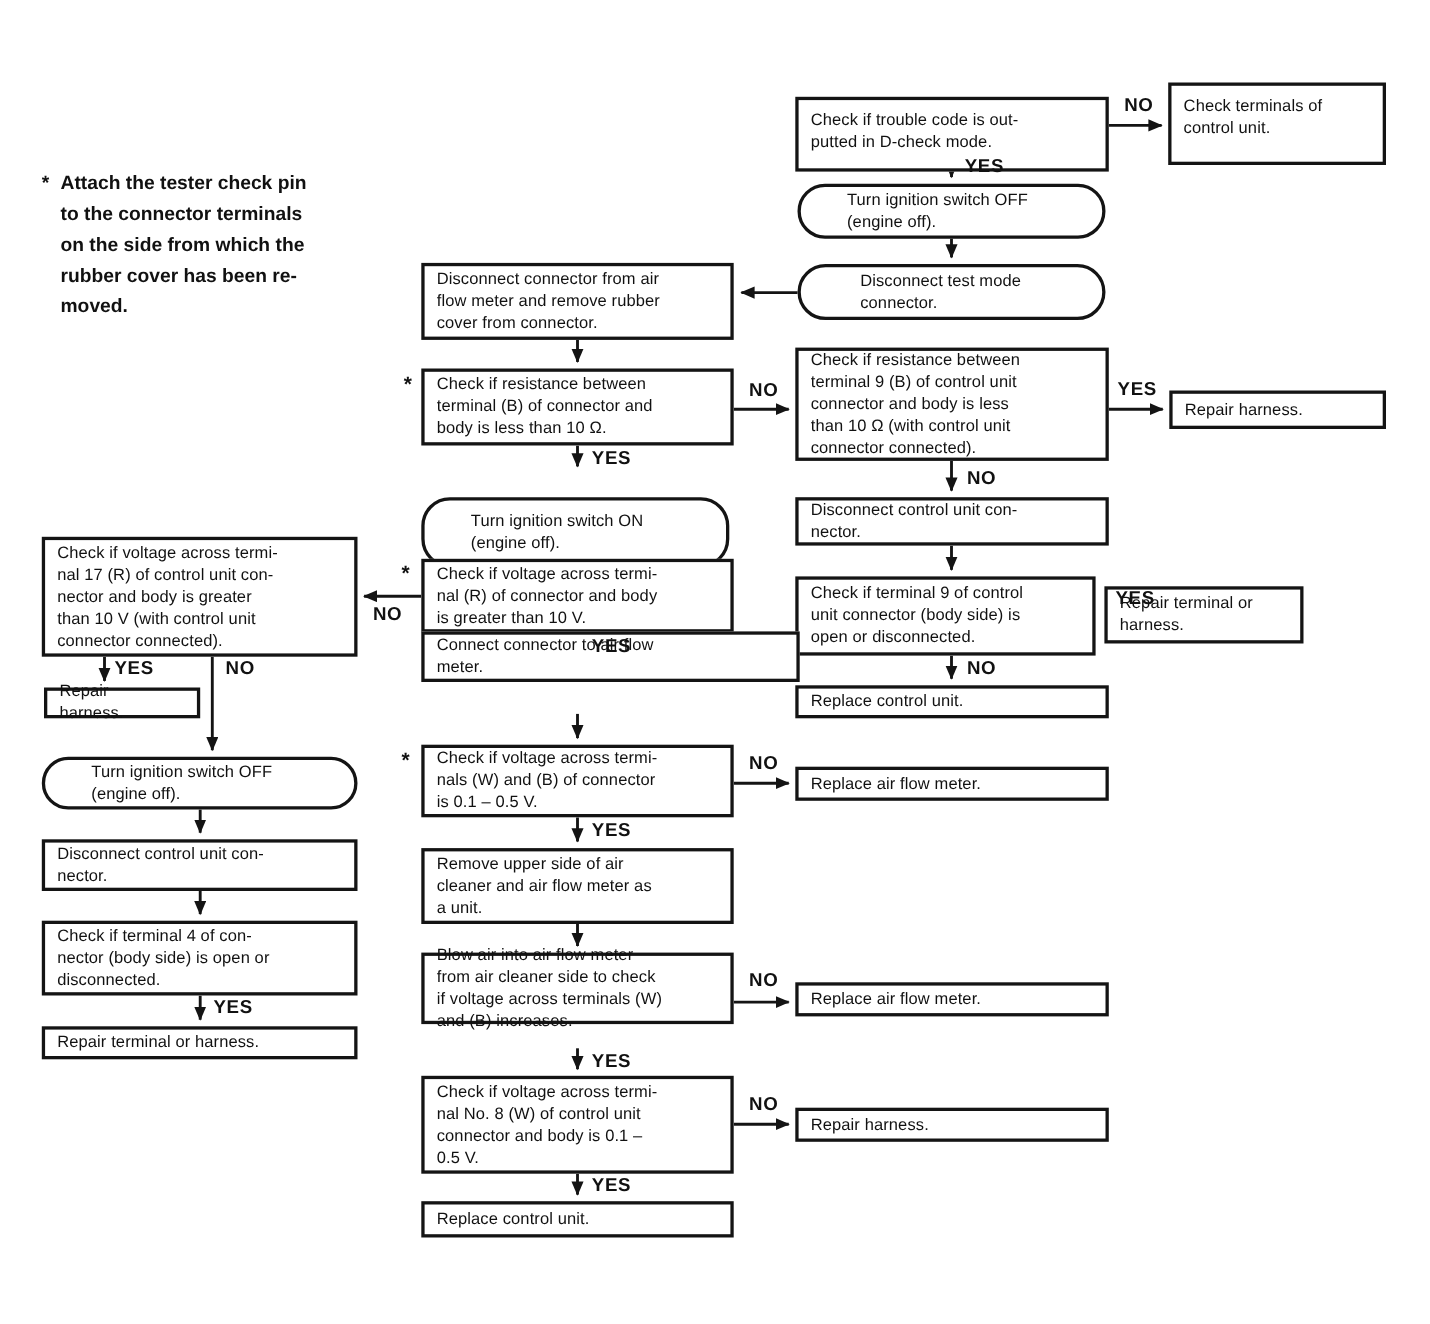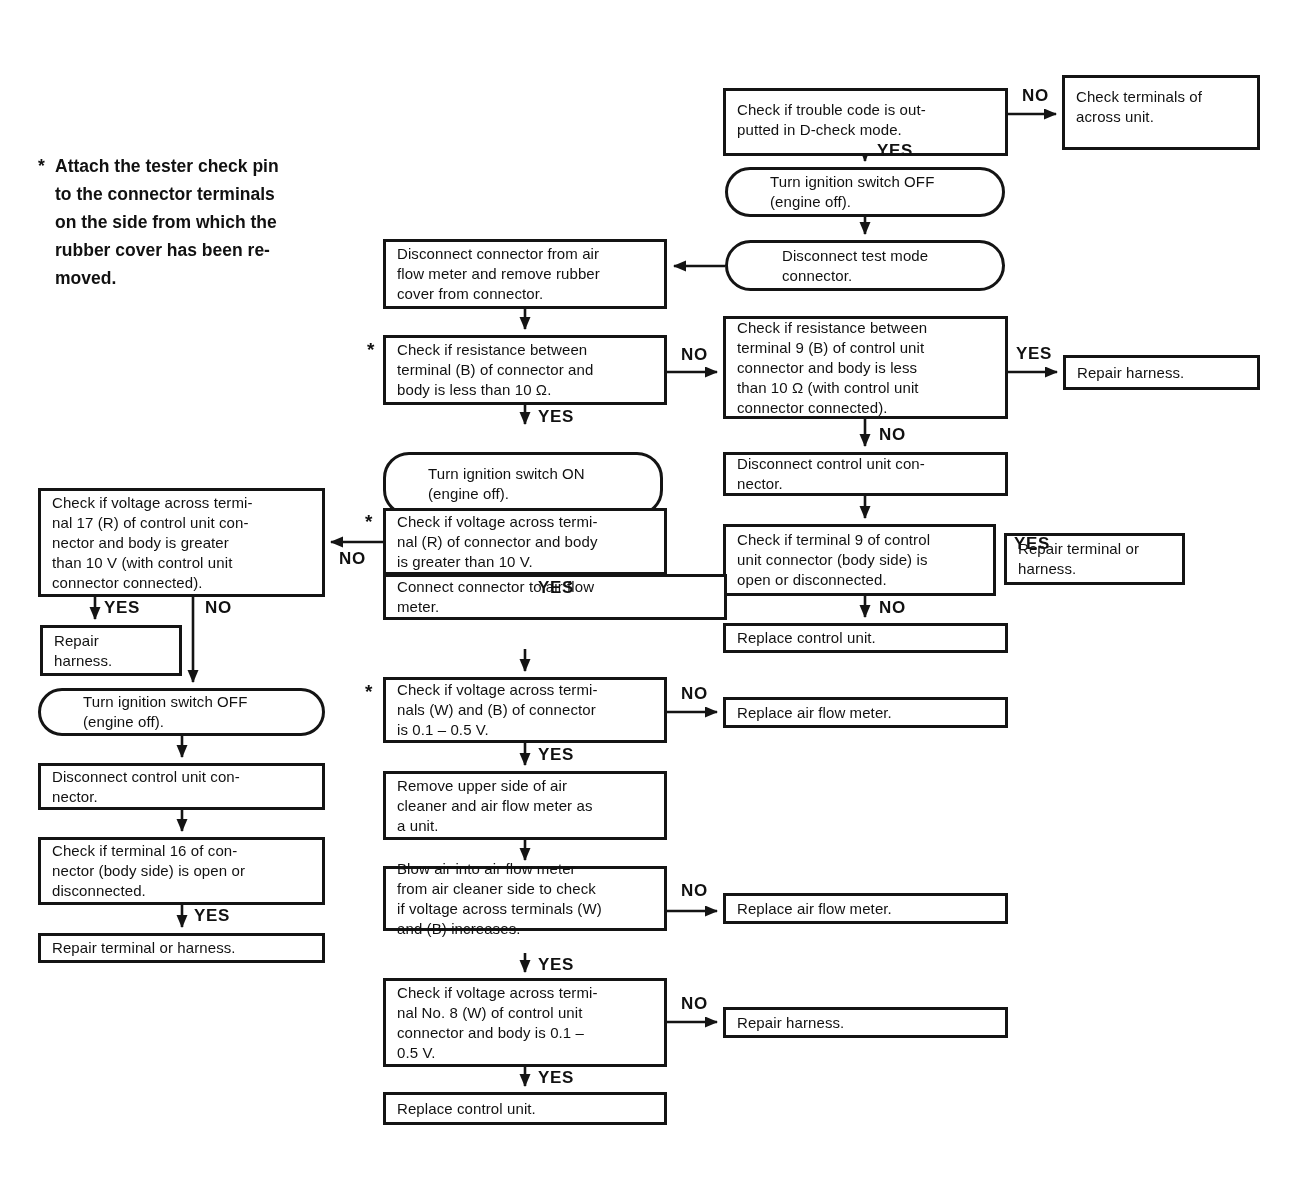--- a/index.html
+++ b/index.html
@@ -78,21 +78,21 @@
     <div class="note-text">Attach the tester check pin
 to the connector terminals
 on the side from which the
 rubber cover has been re-
 moved.</div>
   </div>
 
   <div class="node top" style="left:723px;top:88px;width:285px;height:68px">Check if trouble code is out-
 putted in D-check mode.</div>
   <div class="node top" style="left:1062px;top:75px;width:198px;height:75px">Check terminals of
-across unit.</div>
+control unit.</div>
   <div class="node round" style="left:725px;top:167px;width:280px;height:50px">Turn ignition switch OFF
 (engine off).</div>
   <div class="node" style="left:383px;top:239px;width:284px;height:70px">Disconnect connector from air
 flow meter and remove rubber
 cover from connector.</div>
   <div class="node round" style="left:725px;top:240px;width:280px;height:51px;padding-left:54px">Disconnect test mode
 connector.</div>
   <div class="node" style="left:383px;top:335px;width:284px;height:70px">Check if resistance between
 terminal (B) of connector and
 body is less than 10 Ω.</div>
@@ -113,27 +113,27 @@
   <div class="node round" style="left:383px;top:452px;width:280px;height:64px">Turn ignition switch ON
 (engine off).</div>
   <div class="node" style="left:383px;top:508px;width:284px;height:67px">Check if voltage across termi-
 nal (R) of connector and body
 is greater than 10 V.</div>
   <div class="node" style="left:38px;top:488px;width:287px;height:109px">Check if voltage across termi-
 nal 17 (R) of control unit con-
 nector and body is greater
 than 10 V (with control unit
 connector connected).</div>
-  <div class="node" style="left:40px;top:625px;width:142px;height:51px">Repair
+  <div class="node" style="left:40px;top:625px;width:142px;height:28px">Repair
 harness.</div>
   <div class="node round" style="left:38px;top:688px;width:287px;height:48px">Turn ignition switch OFF
 (engine off).</div>
   <div class="node" style="left:38px;top:763px;width:287px;height:47px">Disconnect control unit con-
 nector.</div>
-  <div class="node" style="left:38px;top:837px;width:287px;height:68px">Check if terminal 16 of con-
+  <div class="node" style="left:38px;top:837px;width:287px;height:68px">Check if terminal 4 of con-
 nector (body side) is open or
 disconnected.</div>
   <div class="node" style="left:38px;top:933px;width:287px;height:30px">Repair terminal or harness.</div>
   <div class="node" style="left:383px;top:574px;width:344px;height:46px">Connect connector to air flow
 meter.</div>
   <div class="node" style="left:383px;top:677px;width:284px;height:66px">Check if voltage across termi-
 nals (W) and (B) of connector
 is 0.1 – 0.5 V.</div>
   <div class="node" style="left:723px;top:697px;width:285px;height:31px">Replace air flow meter.</div>
   <div class="node" style="left:383px;top:771px;width:284px;height:69px">Remove upper side of air

